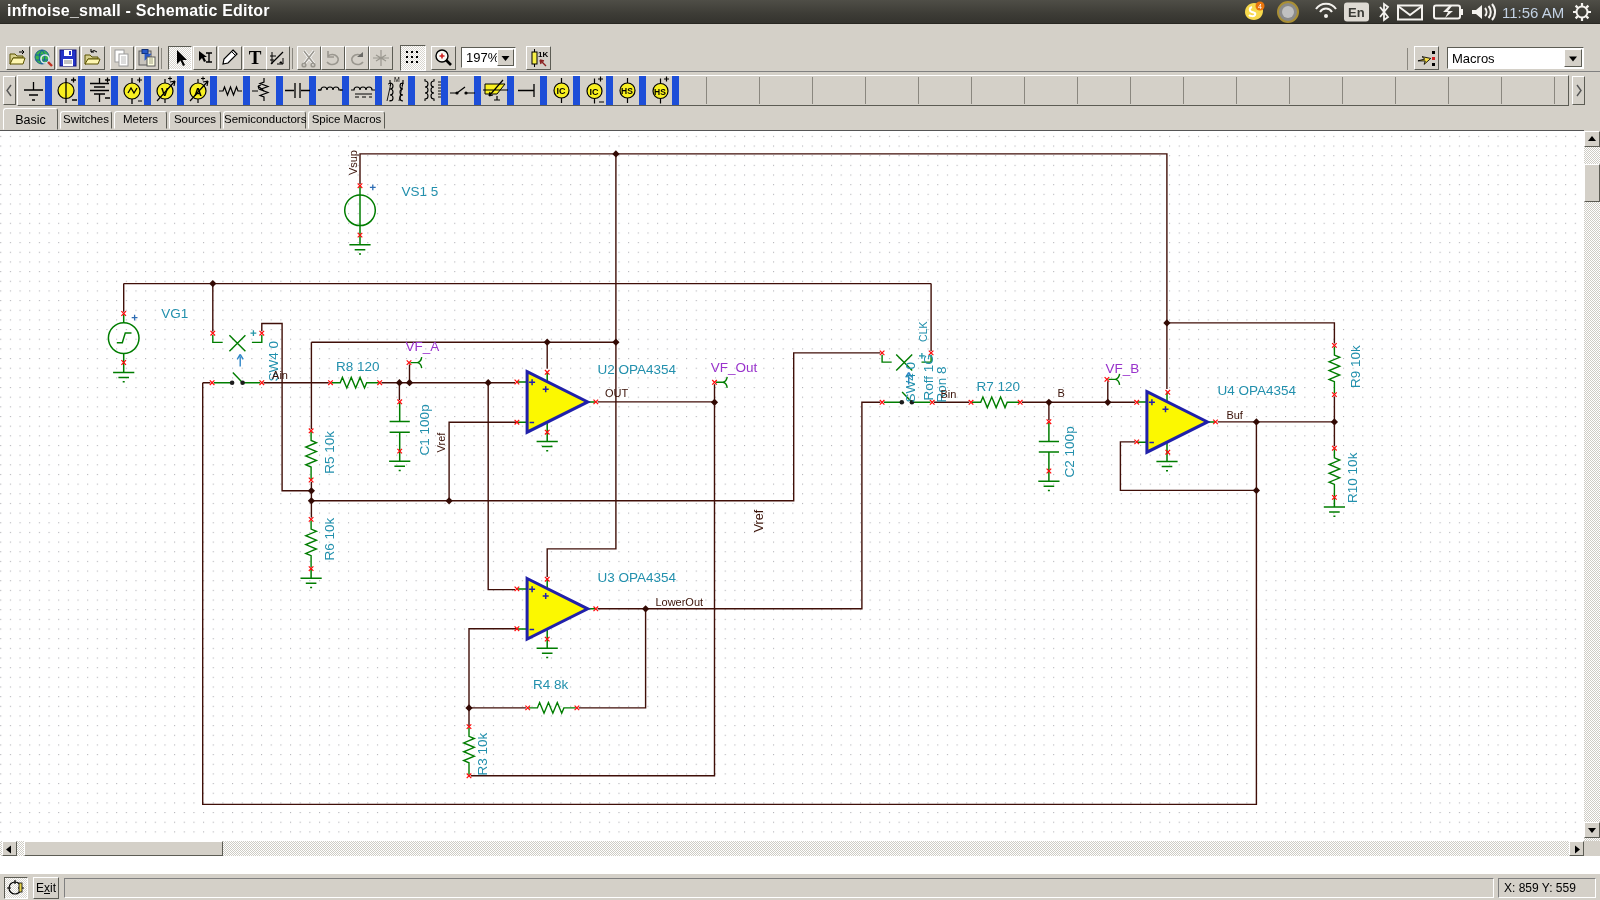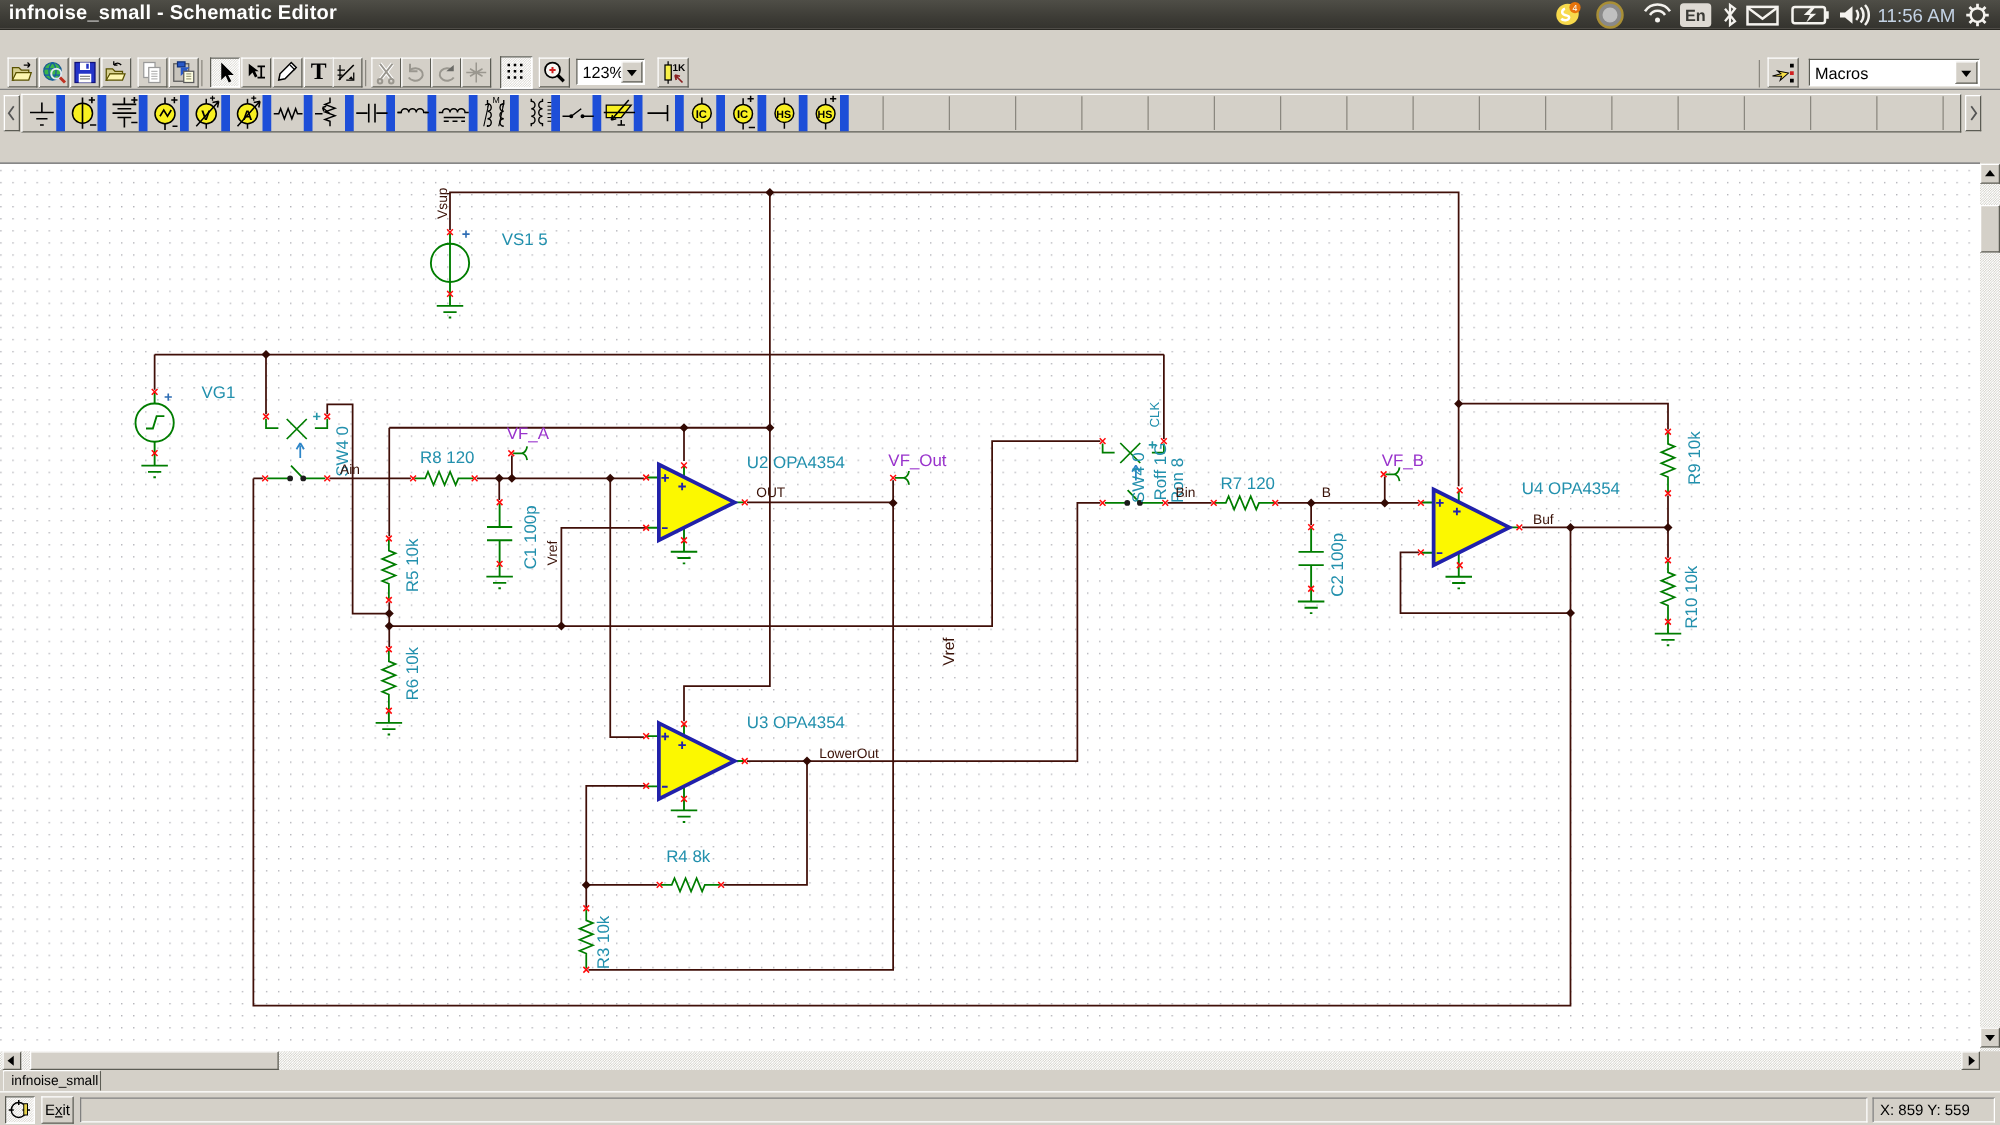--- a/index.html
+++ b/index.html
@@ -234,21 +234,21 @@
 
     <div class="tbtn" style="left:431px;width:25px">
         <svg width="21" height="21" viewBox="0 0 21 21">
       <circle cx="9" cy="8" r="6" fill="#f8f8f4" stroke="#000" stroke-width="1.4"></circle>
       <path d="M6.5 8 h5 M9 5.5 v5" stroke="#d02020" stroke-width="1.6"></path>
       <path d="M13 12 l5 5" stroke="#000" stroke-width="2.6"></path>
         </svg>
       </div>
 
     <div class="abs" style="left:461px;top:2px;width:55px;height:21px;background:#fff;border:1px solid;border-color:#5c5c54 #FFFFFF #FFFFFF #5c5c54;">
-      <span class="abs" style="left:4px;top:2px;font-size:13px;">123%</span>
+      <span class="abs" style="left:4px;top:2px;font-size:13px;">197%</span>
       <div class="sbtn" style="right:1px;top:1px;width:17px;height:17px;"><svg width="15" height="15">
             <path d="M3.5 6 h8 l-4 5z" fill="#000"></path>
           </svg></div>
     </div>
 
     <div class="tbtn" style="left:526px;width:25px">
         <svg width="21" height="21" viewBox="0 0 21 21">
       <rect x="4" y="4" width="5" height="12" fill="#f8f048" stroke="#000"></rect>
       <path d="M6.5 1 v3 M6.5 16 v3" stroke="#000"></path>
       <text x="10" y="9" font-size="8" font-weight="bold" fill="#000">1K</text>
@@ -400,20 +400,28 @@
     <div class="sep2" style="left:1342px"></div>
       <div class="sep2" style="left:1395px"></div>
     <div class="sep2" style="left:1448px"></div>
       <div class="sep2" style="left:1501px"></div>
     <div class="sep2" style="left:1554px"></div>
     <div class="sbtn" style="left:1572px;top:3px;width:13px;height:29px;"><svg width="11" height="27">
           <path d="M4 8 l4 5.5 l-4 5.5" fill="none" stroke="#555" stroke-width="1.4"></path>
         </svg></div>
   </div>
 
+  <div id="tabs">
+    <div class="tab active" style="left:3px;width:55px;">Basic</div>
+    <div class="tab" style="left:60px;width:52px;">Switches</div>
+    <div class="tab" style="left:114px;width:53px;">Meters</div>
+    <div class="tab" style="left:169px;width:52px;">Sources</div>
+    <div class="tab" style="left:223px;width:83px;">Semiconductors</div>
+    <div class="tab" style="left:308px;width:77px;">Spice Macros</div>
+  </div>
 
   <div id="canvas">
   <svg width="1584" height="710" viewBox="0 131 1584 710" font-family="Liberation Sans, sans-serif">
     <defs>
       <pattern id="grid" width="9.66" height="9.66" patternUnits="userSpaceOnUse" x="0.2" y="0.6">
         <rect x="0" y="0" width="1.1" height="1.1" fill="#b2b2b8"></rect>
       </pattern>
       <g id="px">
             <path d="M-2.3,-2.3 L2.3,2.3 M-2.3,2.3 L2.3,-2.3" stroke="#ff0a0a" stroke-width="1.2" fill="none"></path>
           </g>
@@ -679,23 +687,20 @@
   <div id="hscroll" class="stipple">
     <div class="sbtn" style="left:2px;top:0;width:15px;height:15px;"><svg width="13" height="13">
           <path d="M8 2.5 l-5 4 l5 4z" fill="#000"></path>
         </svg></div>
     <div class="sbtn" style="left:24px;top:0;width:199px;height:15px;"></div>
     <div class="sbtn" style="left:1569px;top:0;width:15px;height:15px;"><svg width="13" height="13">
           <path d="M5 2.5 l5 4 l-5 4z" fill="#000"></path>
         </svg></div>
     <div style="position:absolute;left:1584px;top:0;width:16px;height:15px;background:#D4D0C8;"></div>
   </div>
-  <div id="doctabs">
-    <div style="position:absolute;left:2px;top:0;width:79px;height:17px;background:#D4D0C8;border:1px solid;border-color:#FFFFFF #5c5c54 #D4D0C8 #FFFFFF;border-radius:2px 2px 0 0;font-size:11px;padding:2px 0 0 6px;">infnoise_small</div>
-  </div>
   <div id="statusbar">
     <div class="tbtn pressed" style="left:4px;top:3px;width:24px;height:22px;">
       <svg width="20" height="18" viewBox="0 0 20 18">
         <circle cx="9" cy="9" r="6" fill="none" stroke="#000" stroke-width="1.2"></circle>
         <path d="M1 9 h4 M12 9 h6 M9 1 v4" stroke="#000" stroke-width="1.2"></path>
         <rect x="13" y="4" width="3" height="9" fill="#e8d44c" stroke="#000" stroke-width="0.8"></rect>
       </svg>
     </div>
     <div class="tbtn" style="left:33px;top:3px;width:26px;height:22px;font-size:12px;text-align:center;padding-top:3px;">E<u>x</u>it</div>
     <div class="sunken" style="left:64px;top:4px;width:1430px;height:20px;"></div>

